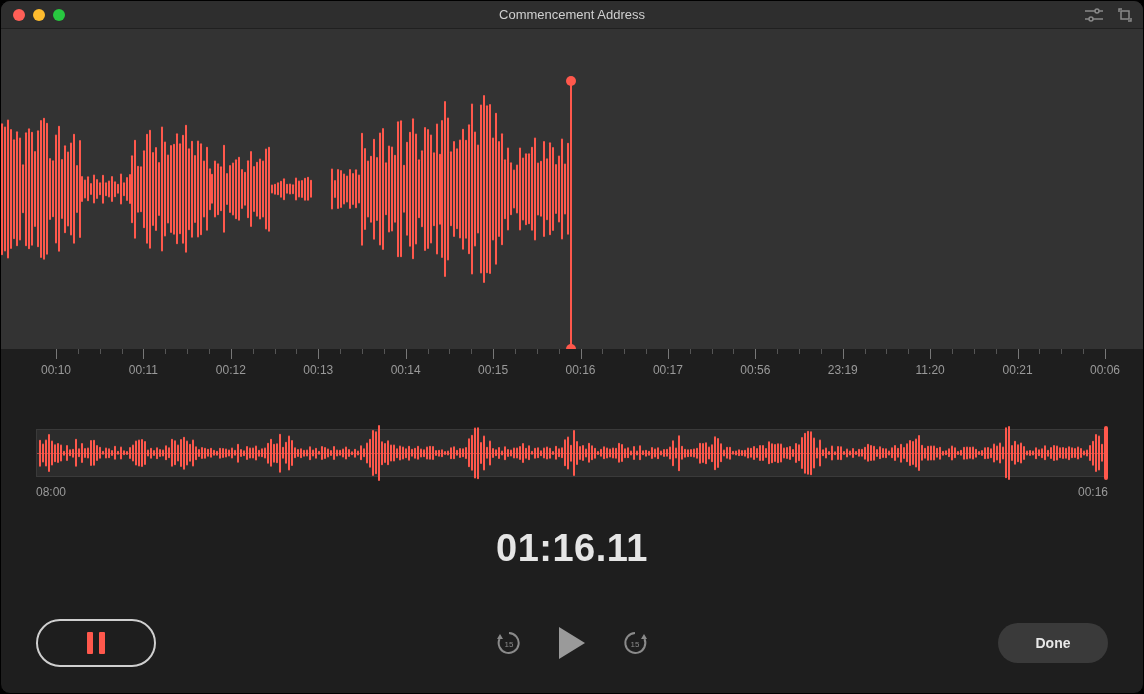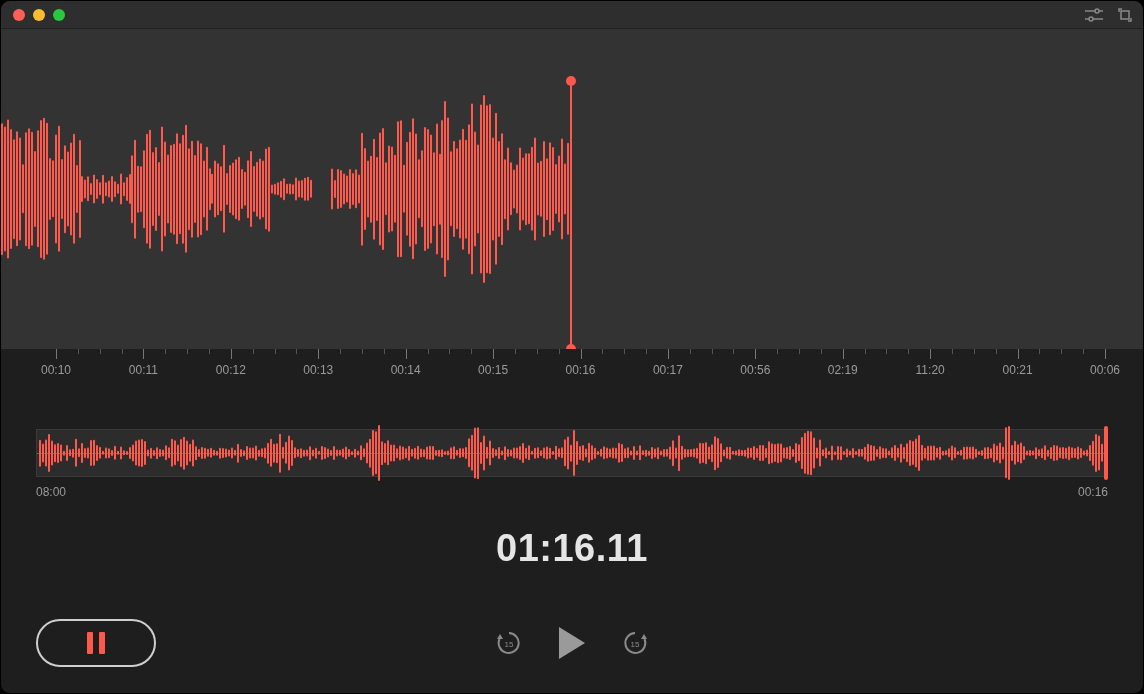--- a/index.html
+++ b/index.html
@@ -212,20 +212,21 @@
 <body>
 
 <div class="window">
 
   <div class="titlebar">
     <div class="traffic-lights">
       <div class="traffic-light tl-close"></div>
       <div class="traffic-light tl-min"></div>
       <div class="traffic-light tl-max"></div>
     </div>
+    <div class="title">Commencement Address</div>
     <div class="titlebar-right">
       <span>
         <svg width="18" height="14" viewBox="0 0 18 14" fill="none" stroke="#8a8a8a" stroke-width="1.5">
           <line x1="0" y1="3" x2="18" y2="3"></line>
           <circle cx="12" cy="3" r="2" fill="#2e2e2e"></circle>
           <line x1="0" y1="11" x2="18" y2="11"></line>
           <circle cx="6" cy="11" r="2" fill="#2e2e2e"></circle>
         </svg>
       </span>
       <span>
@@ -471,21 +472,21 @@
       <div class="tick-label" style="left: 666.917px;">00:17</div>
       <div class="tick minor" style="left: 688.771px;"></div>
       <div class="tick minor" style="left: 710.625px;"></div>
       <div class="tick minor" style="left: 732.479px;"></div>
       <div class="tick major" style="left: 754.333px;"></div>
       <div class="tick-label" style="left: 754.333px;">00:56</div>
       <div class="tick minor" style="left: 776.188px;"></div>
       <div class="tick minor" style="left: 798.042px;"></div>
       <div class="tick minor" style="left: 819.896px;"></div>
       <div class="tick major" style="left: 841.75px;"></div>
-      <div class="tick-label" style="left: 841.75px;">02:19</div>
+      <div class="tick-label" style="left: 841.75px;">23:19</div>
       <div class="tick minor" style="left: 863.604px;"></div>
       <div class="tick minor" style="left: 885.458px;"></div>
       <div class="tick minor" style="left: 907.312px;"></div>
       <div class="tick major" style="left: 929.167px;"></div>
       <div class="tick-label" style="left: 929.167px;">11:20</div>
       <div class="tick minor" style="left: 951.021px;"></div>
       <div class="tick minor" style="left: 972.875px;"></div>
       <div class="tick minor" style="left: 994.729px;"></div>
       <div class="tick major" style="left: 1016.58px;"></div>
       <div class="tick-label" style="left: 1016.58px;">00:21</div>
@@ -883,15 +884,16 @@
         <span class="play-icon"></span>
       </span>
       <span class="skip-btn">
         <svg width="28" height="28" viewBox="0 0 28 28">
           <path d="M14 4 A10 10 0 1 0 23.5 10" fill="none" stroke="#8a8a8a" stroke-width="2"></path>
           <polygon points="20,10 26,10 23,5" fill="#8a8a8a"></polygon>
           <text x="14" y="18" text-anchor="middle" font-size="8" fill="#8a8a8a" font-family="Arial">15</text>
         </svg>
       </span>
     </div>
+    <button class="done-btn">Done</button>
   </div>
 
 </div>
 
 </body></html>

